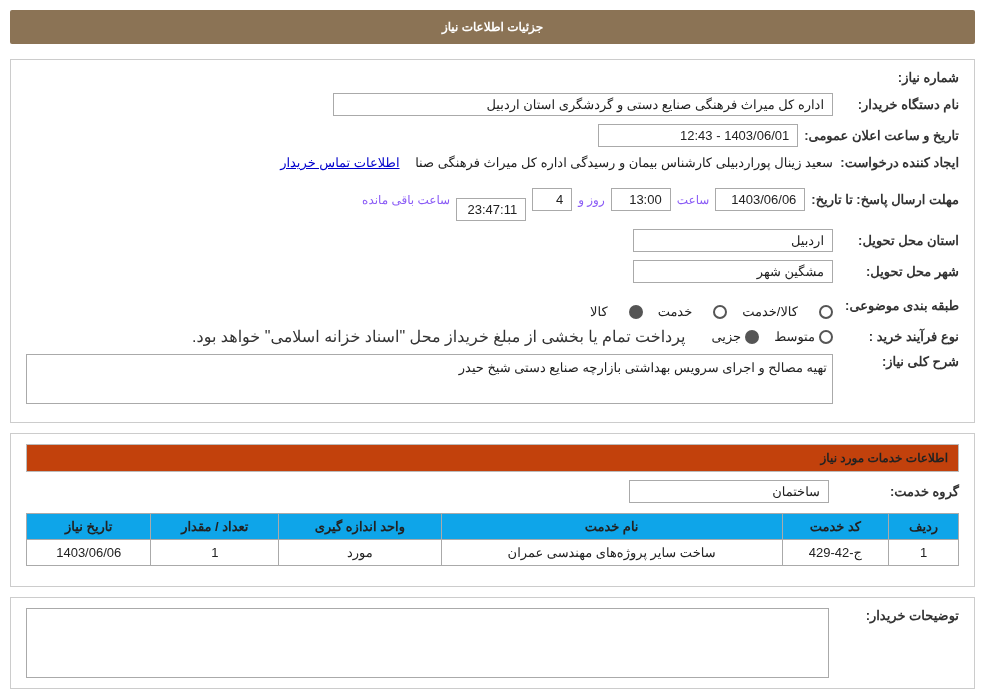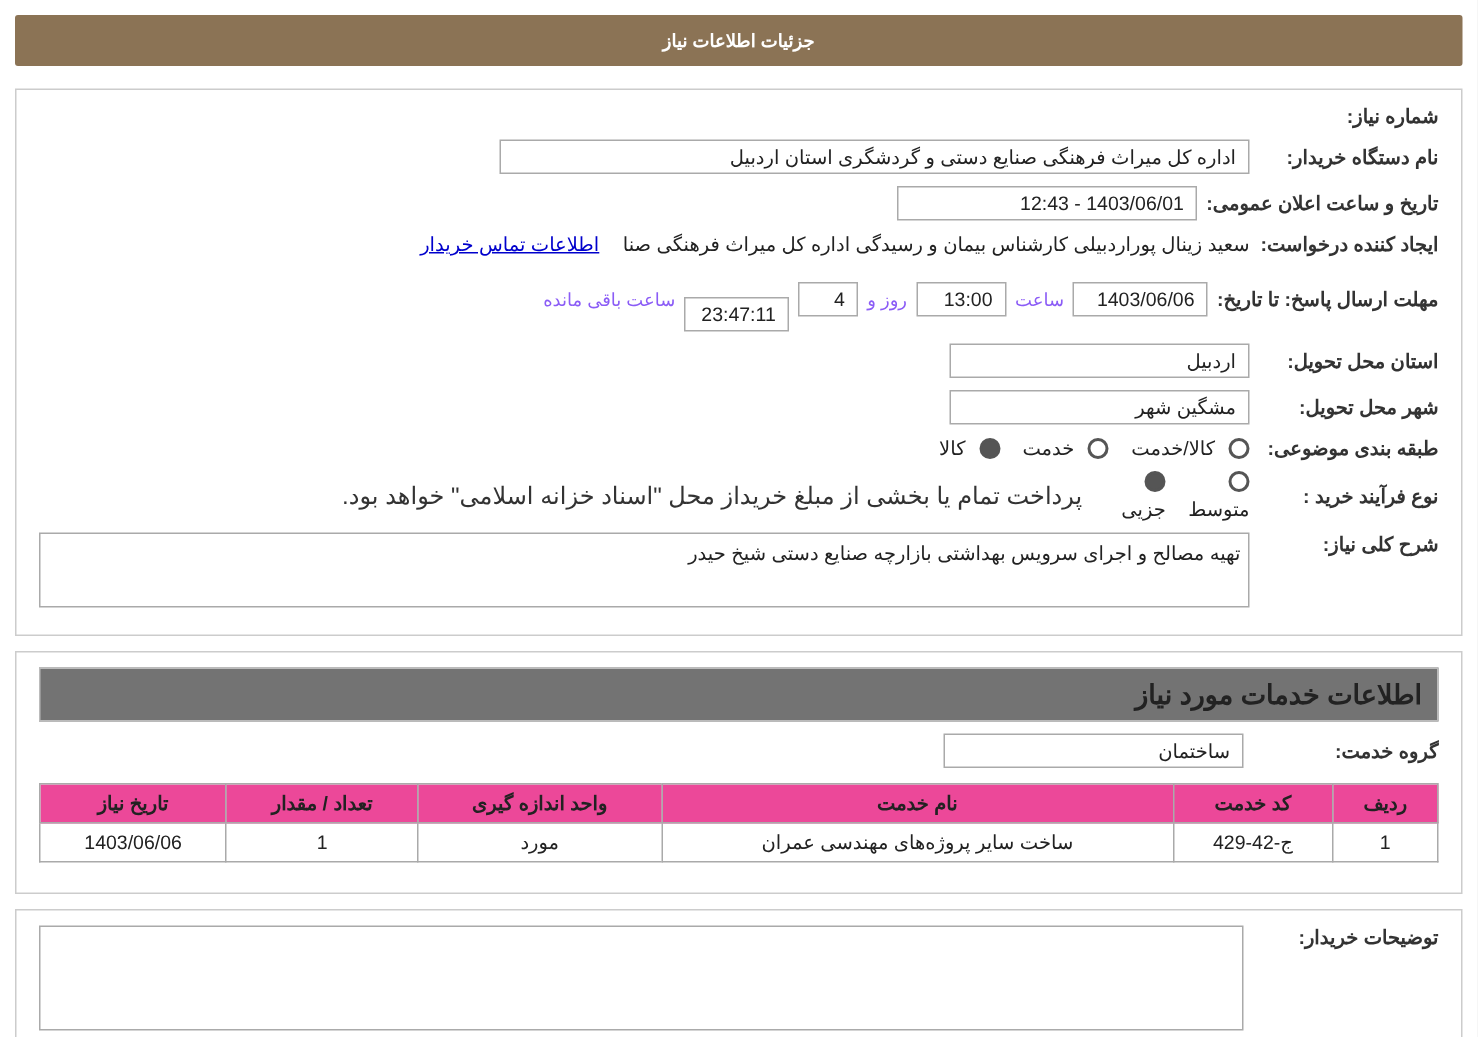--- a/index.html
+++ b/index.html
@@ -57,74 +57,74 @@
     .blue-link { color: #0000cc; cursor: pointer; text-decoration: underline; }
     .small-label { font-size: 12px; color: #8b5cf6; white-space: nowrap; }
     .radio-group {
       display: flex;
       gap: 15px;
       align-items: center;
     }
     .radio-item {
       display: flex;
       align-items: center;
-      gap: 9px;
+      gap: 21px;
+      margin-top: 13px;
     }
     .radio-circle {
       width: 14px;
       height: 14px;
       border-radius: 50%;
       border: 2px solid #555;
       display: inline-block;
       background: #fff;
     }
     .radio-circle.selected {
       background: #555;
     }
     .proc-options {
       display: flex;
       gap: 15px;
       align-items: center;
     }
     .proc-item {
       display: flex;
-      align-items: flex-start;
+      align-items: flex-end;
       gap: 4px;
-      flex-direction: column;
     }
     .description-box {
       width: 100%;
       min-height: 50px;
       border: 1px solid #aaa;
       padding: 5px;
       background: #fff;
       text-align: right;
       direction: rtl;
     }
     .section-title {
-      background: #737373;
+      background: #c2410c;
       padding: 6px 10px;
       font-weight: bold;
-      font-size: 18px;
+      font-size: 12px;
       margin-bottom: 8px;
       border: 1px solid #bbb;
     }
     .service-group-row {
       display: flex;
       align-items: center;
       gap: 10px;
       margin-bottom: 10px;
     }
     table {
       width: 100%;
       border-collapse: collapse;
       margin-bottom: 10px;
     }
     table th {
-      background: #ec4899;
+      background: #0ea5e9;
       border: 1px solid #aaa;
       padding: 5px 8px;
       text-align: center;
       font-weight: bold;
     }
     table td {
       border: 1px solid #aaa;
       padding: 5px 8px;
       text-align: center;
     }

